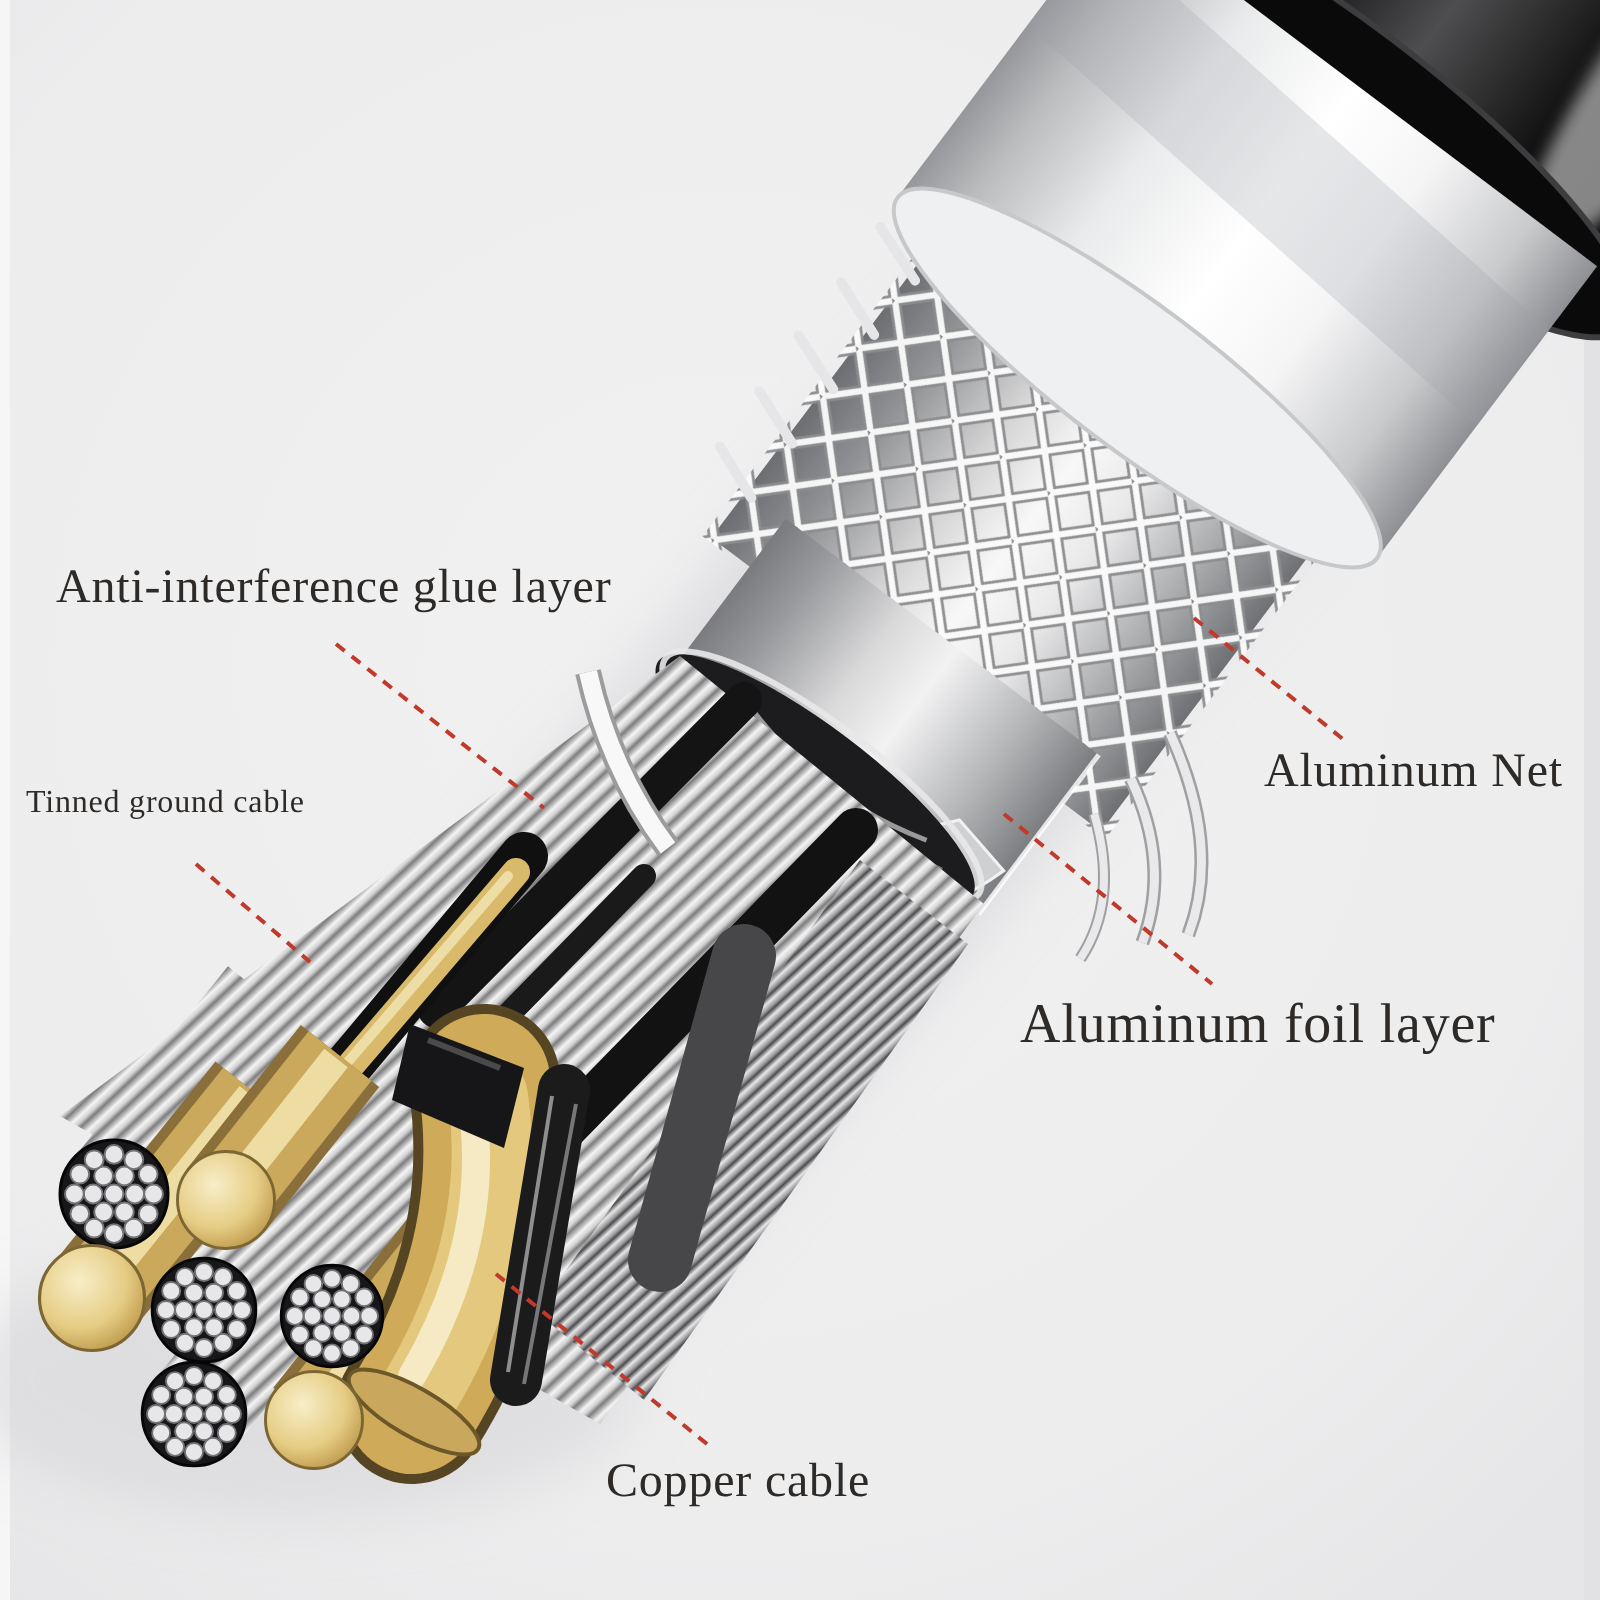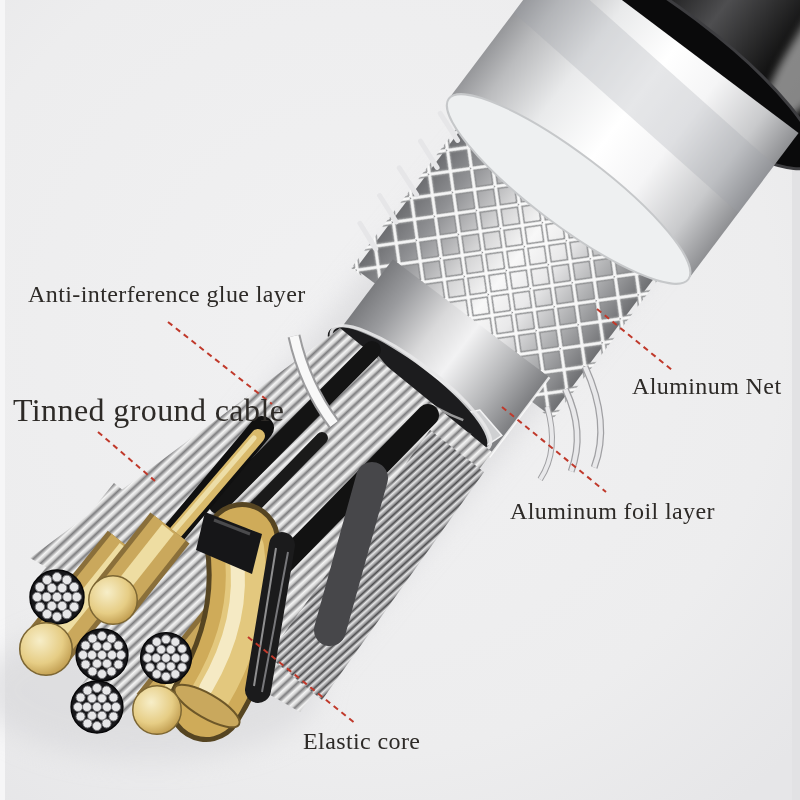--- a/index.html
+++ b/index.html
@@ -246,18 +246,18 @@
         <line x1="168" y1="322" x2="272" y2="404" stroke="#c0392b" stroke-width="2" stroke-dasharray="5.5 4.5"></line>
         <line x1="98" y1="432" x2="155" y2="481" stroke="#c0392b" stroke-width="2" stroke-dasharray="5.5 4.5"></line>
         <line x1="597" y1="309" x2="672" y2="370" stroke="#c0392b" stroke-width="2" stroke-dasharray="5.5 4.5"></line>
         <line x1="502" y1="407" x2="606" y2="492" stroke="#c0392b" stroke-width="2" stroke-dasharray="5.5 4.5"></line>
         <line x1="248" y1="637" x2="356" y2="724" stroke="#c0392b" stroke-width="2" stroke-dasharray="5.5 4.5"></line>
       </g>
 </svg>
 
 <div id="labels">
       <div class="label" style="left: 28px; top: 281px; color: rgb(45, 42, 39); font-size: 24px;">Anti-interference glue layer</div>
-      <div class="label" style="left: 13px; top: 393px; color: rgb(45, 42, 39); font-size: 32px;">Tinned ground cable</div>
+      <div class="label" style="left: 13px; top: 393px; color: rgb(45, 42, 39); font-size: 16px;">Tinned ground cable</div>
       <div class="label" style="left: 632px; top: 373px; color: rgb(45, 42, 39); font-size: 24px;">Aluminum Net</div>
-      <div class="label" style="left: 510px; top: 498px; color: rgb(45, 42, 39); font-size: 24px;">Aluminum foil layer</div>
-      <div class="label" style="left: 303px; top: 728px; color: rgb(45, 42, 39); font-size: 24px;">Elastic core</div>
+      <div class="label" style="left: 510px; top: 498px; color: rgb(45, 42, 39); font-size: 28px;">Aluminum foil layer</div>
+      <div class="label" style="left: 303px; top: 728px; color: rgb(45, 42, 39); font-size: 24px;">Copper cable</div>
     </div>
 </div>
 
 </body></html>

